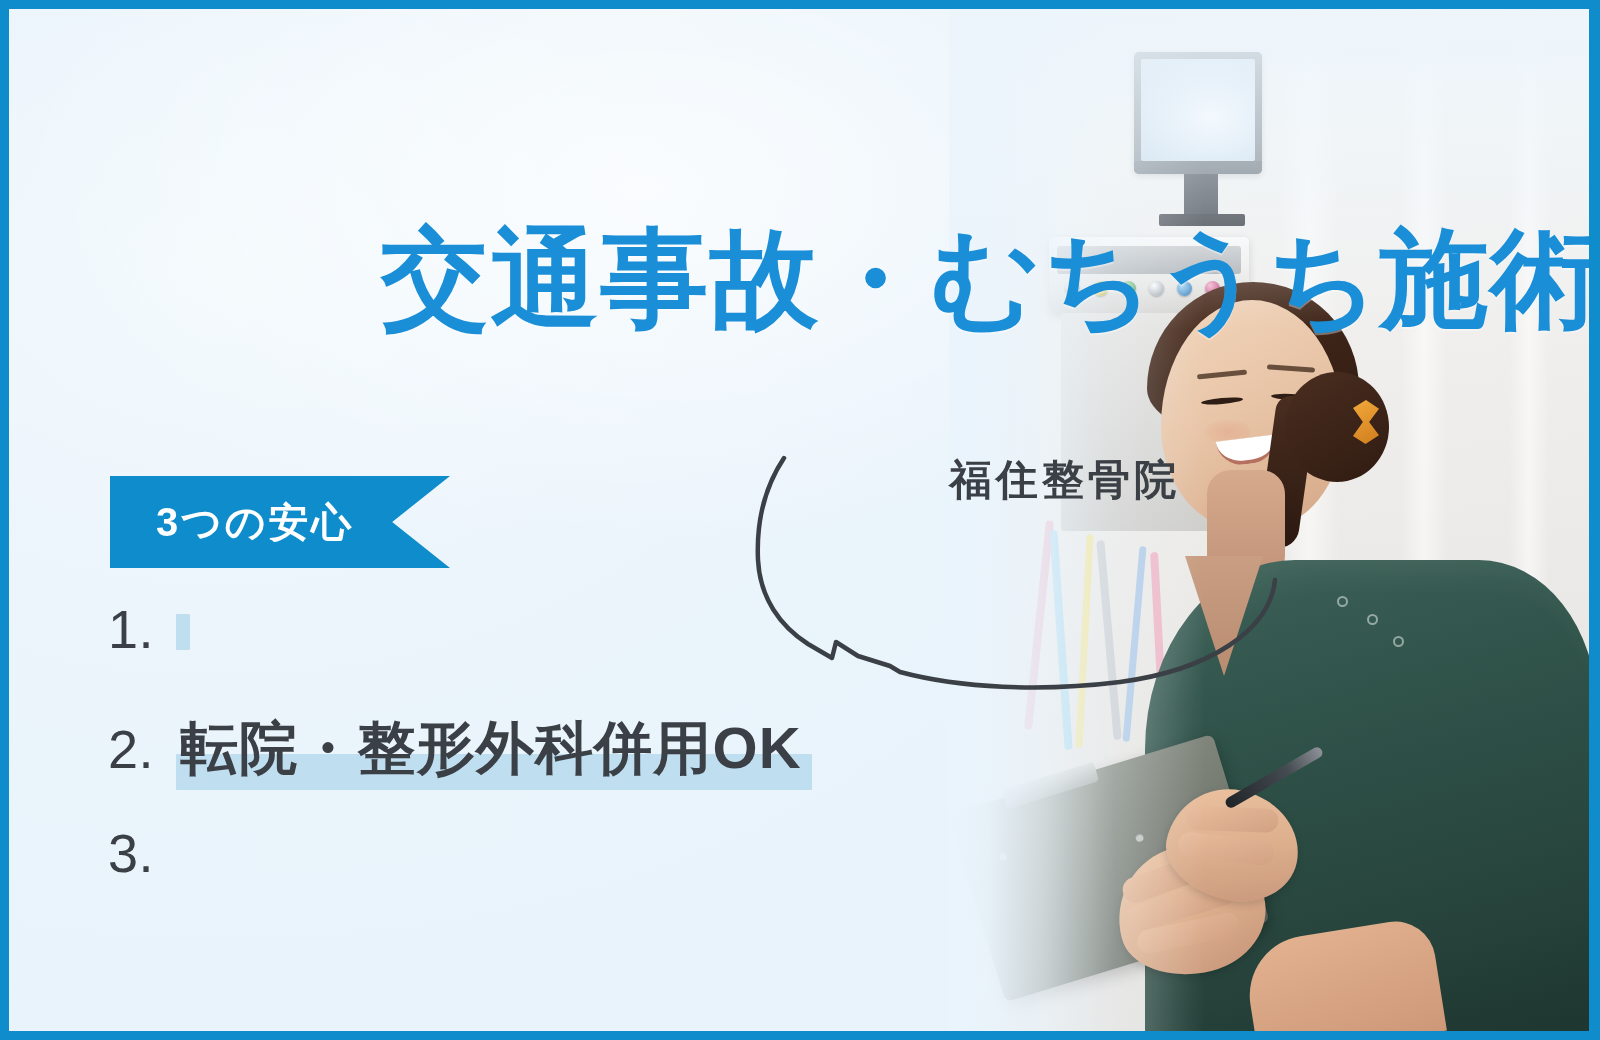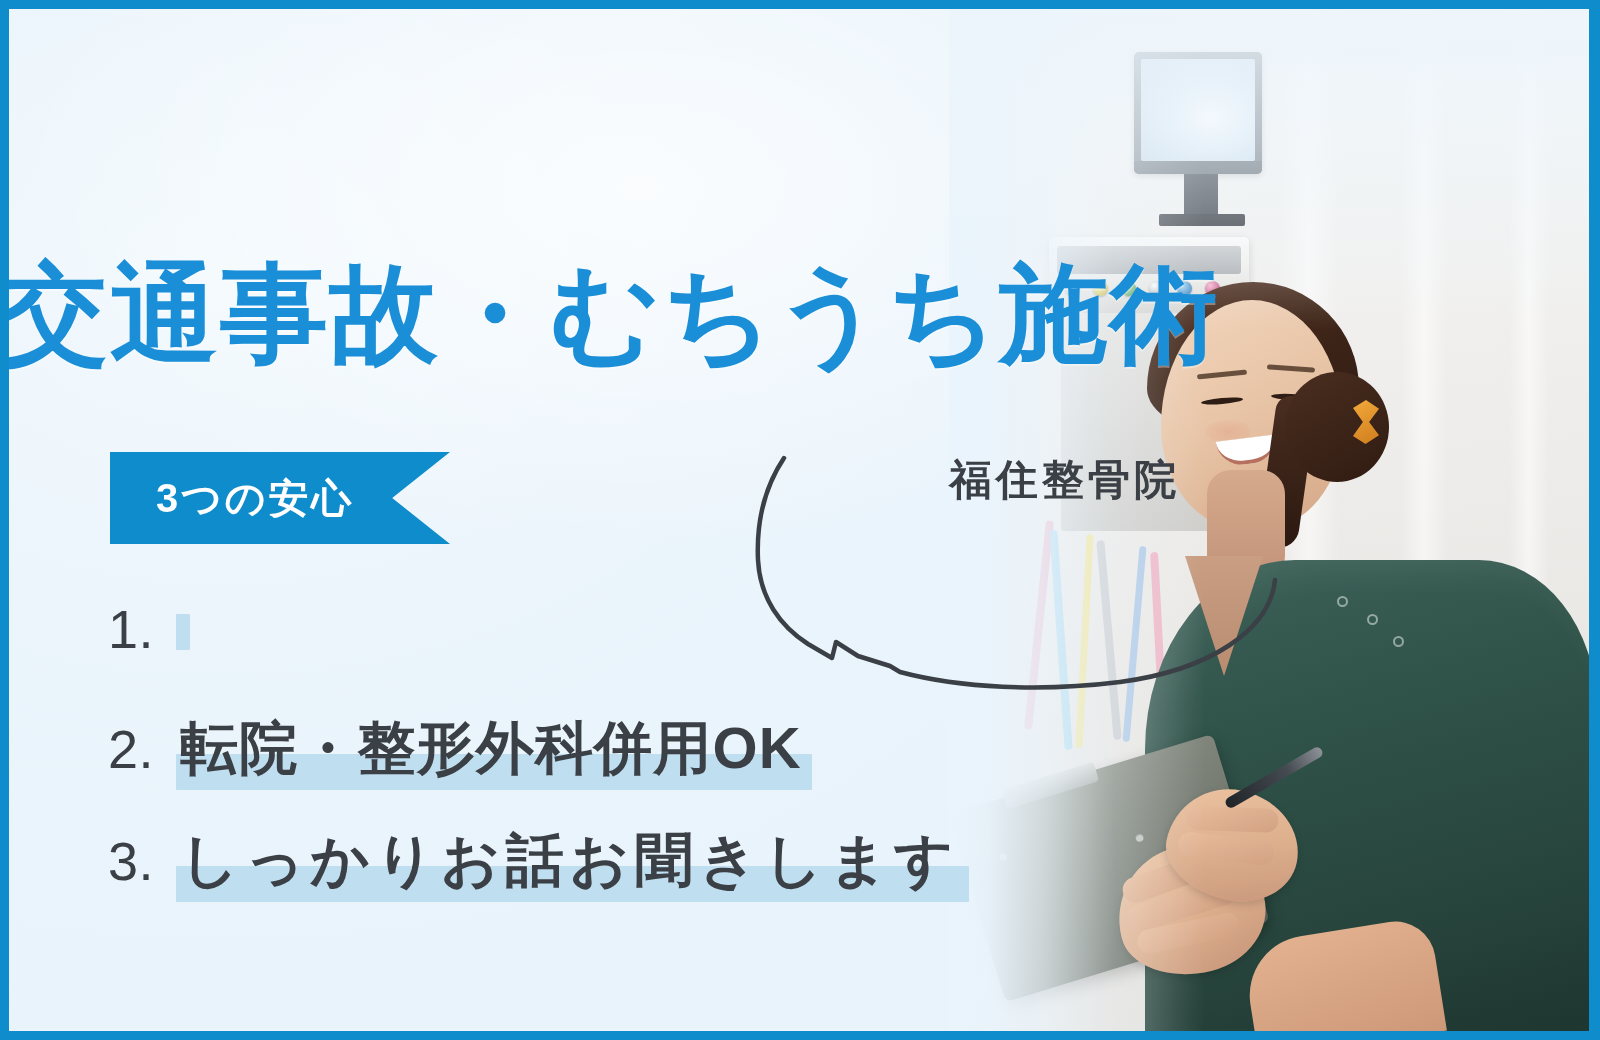--- a/index.html
+++ b/index.html
@@ -263,33 +263,32 @@
     position:absolute; top:104px; left:0; width:1600px;
     text-align:center;
     font-size:46px; font-weight:700;
     letter-spacing:.055em;
     color:#40464d;
     z-index:20;
     text-shadow:0 1px 0 rgba(255,255,255,.6);
   }
   #main-title {
     position:absolute; top:215px; left:0; width:1600px;
-    text-align:left;
+    text-align:right;
     font-size:108px; font-weight:700;
     letter-spacing:.018em;
     color:#1a8fd8;
     z-index:20;
     line-height:1.18;
     text-shadow:0 2px 0 rgba(255,255,255,.35);
-    margin-top:35px;
   }
 
   
   #ribbon {
-    position:absolute; left:110px; top:452px;
+    position:absolute; left:110px; top:476px;
     width:340px; height:92px;
     background:#0e8ccc;
     z-index:22;
     clip-path:polygon(0 0, 100% 0, 83% 50%, 100% 100%, 0 100%);
     display:flex; align-items:center;
   }
   #ribbon-label {
     padding-left:46px;
     color:#ffffff;
     font-size:40px; font-weight:700;
@@ -453,24 +452,20 @@
     <div class="point-row">
       <span class="point-num">2.</span>
       <span class="point-text-wrap">
         <span class="point-hl"></span>
         <span class="point-text">転院・整形外科併用OK</span>
       </span>
     </div>
 
     <div class="point-row">
       <span class="point-num">3.</span>
-      <span class="point-text-wrap">
-        <span class="point-hl"></span>
-        <span class="point-text spaced">しっかりお話お聞きします</span>
-      </span>
     </div>
 
   </div>
 
   <div id="speech-bubble">
     <svg viewBox="0 0 560 280" width="560" height="280">
       <path d="M 535 160
                C 530 210, 470 250, 380 262
                C 300 272, 220 268, 160 252
                L 150 246

